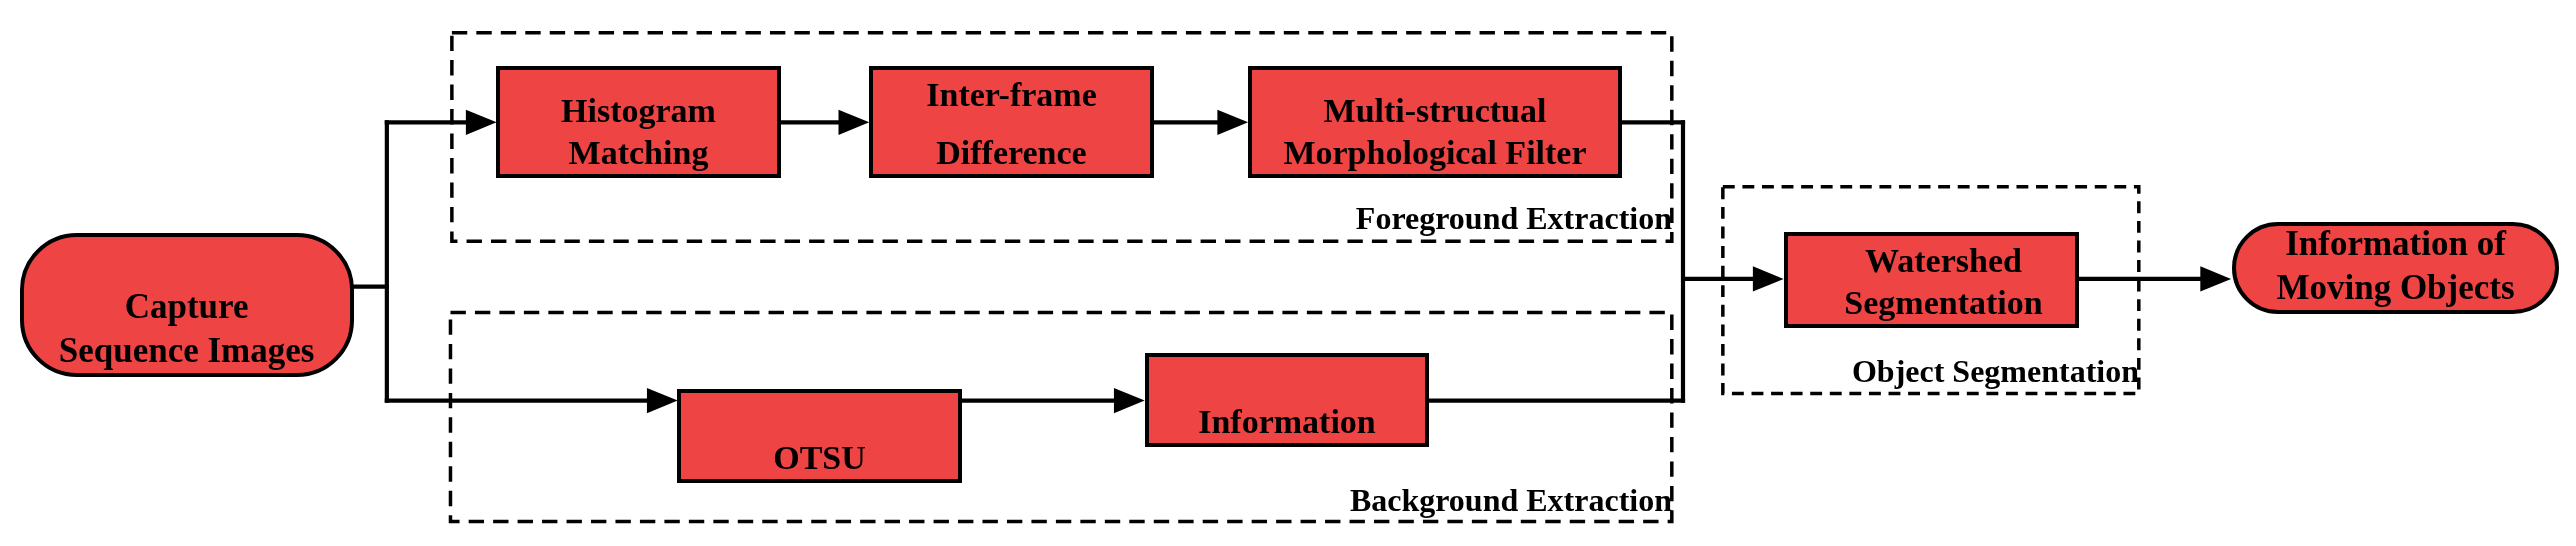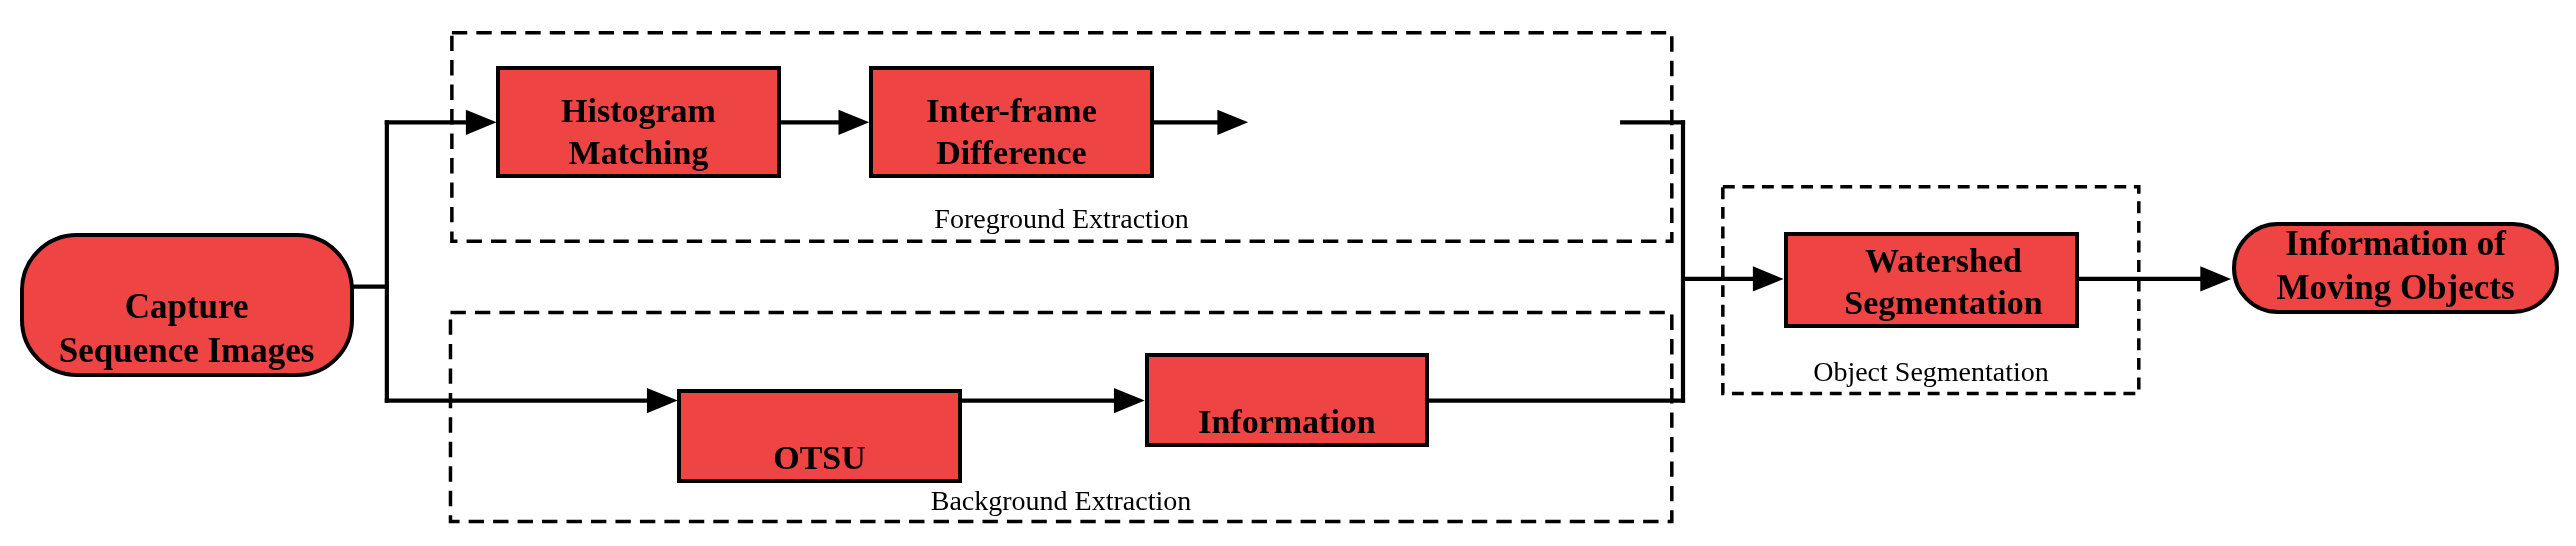--- a/index.html
+++ b/index.html
@@ -38,31 +38,31 @@
     line-height: 42px;
     white-space: nowrap;
   }
   .stadium {
     border-radius: 57px;
     font-size: 35px;
     line-height: 44px;
   }
   .node-capture      { left: 19.6px;   top: 233px; width: 334px; height: 144px; }
   .node-histogram    { left: 496px;  top: 66px;  width: 285px; height: 112px; }
-  .node-interframe   { left: 869px; top: 66px;  width: 285px; height: 112px; }
+  .node-interframe   { left: 869px; top: 66px;  width: 285px; height: 112px; gap: 16px; }
   .node-morph        { left: 1248px; top: 66px;  width: 374px; height: 112px; }
   .node-otsu         { left: 677px;  top: 353px; width: 285px; height: 94px; margin-top: 36px; }
   .node-binarization { left: 1145px; top: 353px; width: 284px; height: 94px; }
   .node-watershed    { left: 1784px; top: 232px; width: 295px; height: 96px; padding-left: 24px; }
   .node-info         { left: 2232px; top: 222px; width: 327px; height: 92px; }
   .group-caption {
     position: absolute;
-    text-align: center;
-    font-weight: normal;
-    font-size: 28px;
+    text-align: right;
+    font-weight: bold;
+    font-size: 32px;
     line-height: 35px;
     white-space: nowrap;
   }
   .caption-foreground { left: 451px;  top: 201px; width: 1221px; }
   .caption-background { left: 450px;  top: 483px; width: 1222px; }
   .caption-object     { left: 1723px; top: 354px; width: 416px;  }
 </style>
 </head>
 <body>
 
@@ -107,20 +107,24 @@
   <div class="node node-histogram">
     <span>Histogram</span>
     <span>Matching</span>
   </div>
 
   <div class="node node-interframe">
     <span>Inter-frame</span>
     <span>Difference</span>
   </div>
 
+  <div class="node node-morph">
+    <span>Multi-structual</span>
+    <span>Morphological Filter</span>
+  </div>
 
   <div class="node node-otsu">
     <span>OTSU</span>
   </div>
 
   <div class="node node-binarization">
     <span>Information</span>
   </div>
 
   <div class="node node-watershed">

